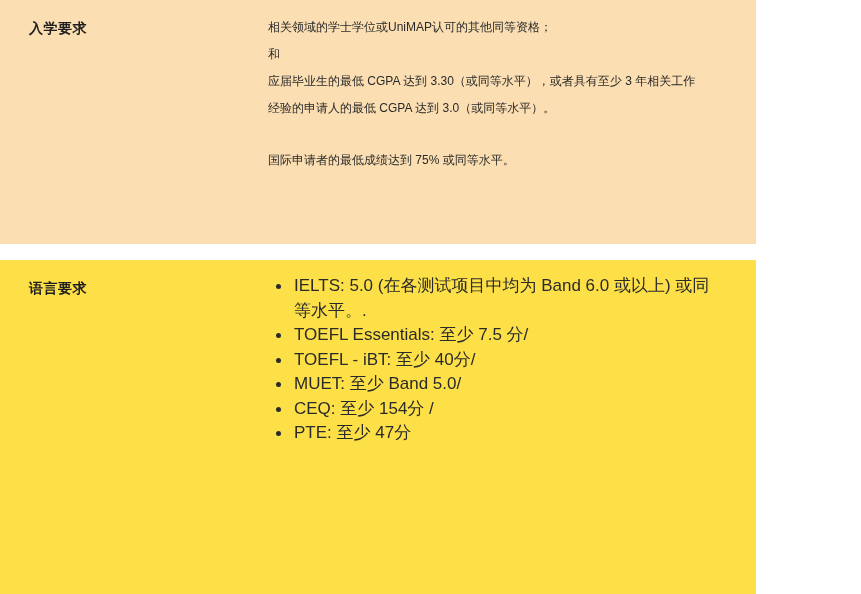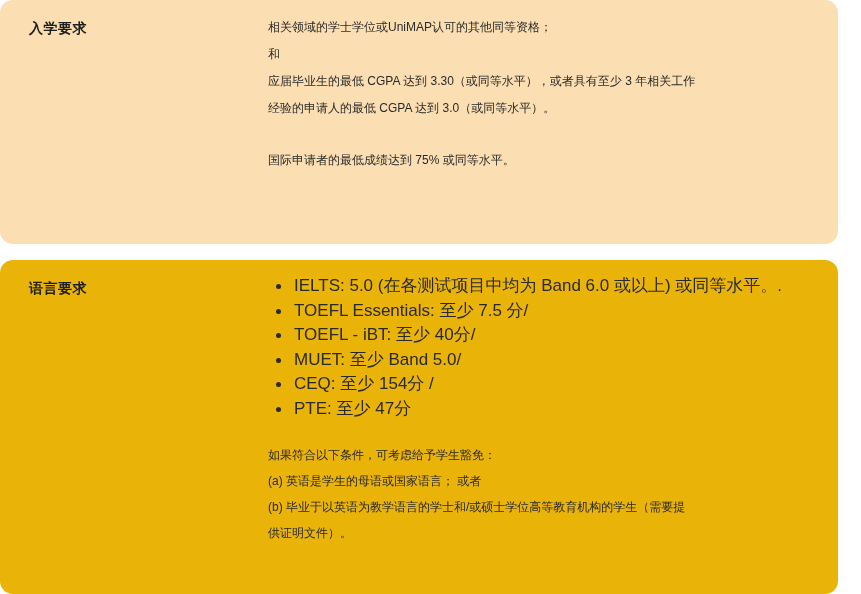--- a/index.html
+++ b/index.html
@@ -14,36 +14,35 @@
     color: #222222;
     overflow: hidden;
   }
   .page {
     position: relative;
     width: 861px;
     height: 594px;
   }
   .section {
     display: flex;
-    width: 838px;
+    width: 756px;
     box-sizing: border-box;
-    border-radius: 13px;
   }
   .section-admission {
     background: #fbdeb2;
     height: 244px;
     padding-top: 14px;
   }
   .gap-band {
     background: #ffffff;
     height: 16px;
     width: 861px;
   }
   .section-language {
-    background: #eab308;
+    background: #fde047;
     height: 334px;
     padding-top: 14px;
   }
   .label-col {
     width: 268px;
     flex: 0 0 268px;
     padding-left: 29px;
     box-sizing: border-box;
   }
   .content-col {
@@ -130,22 +129,16 @@
     </div>
     <div class="content-col">
       <ul class="lang-list">
         <li>IELTS: 5.0 (在各测试项目中均为 Band 6.0 或以上) 或同等水平。.</li>
         <li>TOEFL Essentials: 至少 7.5 分/</li>
         <li>TOEFL - iBT: 至少 40分/</li>
         <li>MUET: 至少 Band 5.0/</li>
         <li>CEQ: 至少 154分 /</li>
         <li>PTE: 至少 47分</li>
       </ul>
-      <div class="notes">
-        <p class="para">如果符合以下条件，可考虑给予学生豁免：</p>
-        <p class="para">(a) 英语是学生的母语或国家语言； 或者</p>
-        <p class="para">(b) 毕业于以英语为教学语言的学士和/或硕士学位高等教育机构的学生（需要提</p>
-        <p class="para">供证明文件）。</p>
-      </div>
     </div>
   </div>
 
 </div>
 
 </body></html>

